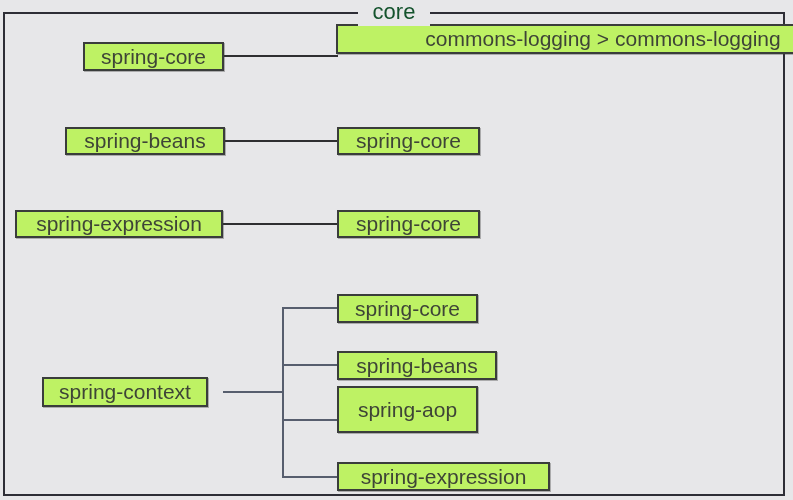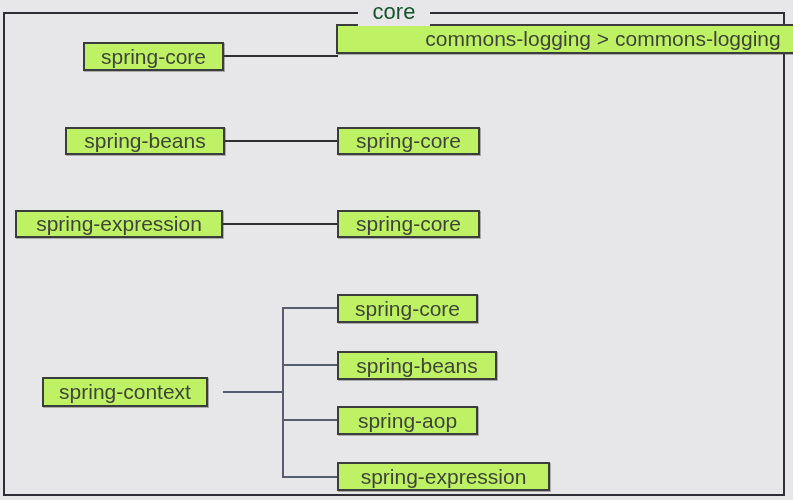--- a/index.html
+++ b/index.html
@@ -76,21 +76,21 @@
 
   #n-ctx    { left: 42px;  top: 377px; width: 166px; height: 30px; }
   #l-ctx    { left: 223px; top: 391px; width: 61px; }
   #trunk    { left: 282px; top: 307px; height: 171px; }
   #l-b0     { left: 282px; top: 307px; width: 55px; }
   #l-b1     { left: 282px; top: 364px; width: 55px; }
   #l-b2     { left: 282px; top: 419px; width: 55px; }
   #l-b3     { left: 282px; top: 476px; width: 55px; }
   #n-b0     { left: 337px; top: 294px; width: 141px; height: 29px; }
   #n-b1     { left: 337px; top: 351px; width: 160px; height: 29px; }
-  #n-b2     { left: 337px; top: 406px; width: 141px; height: 29px; }
+  #n-b2     { left: 337px; top: 386px; width: 141px; height: 47px; }
   #n-b3     { left: 337px; top: 462px; width: 213px; height: 29px; }
 </style>
 </head>
 <body>
 
 <div id="canvas">
 
   <div class="frame"></div>
   <div class="legend">core</div>
 

